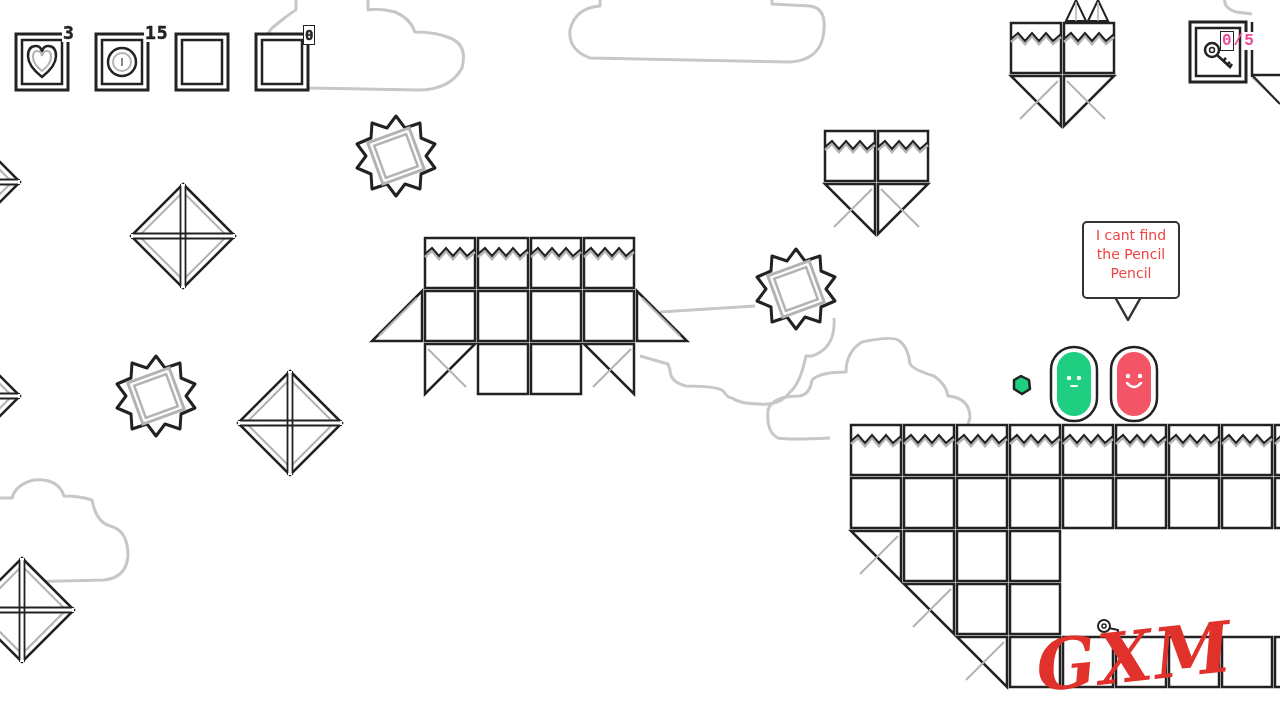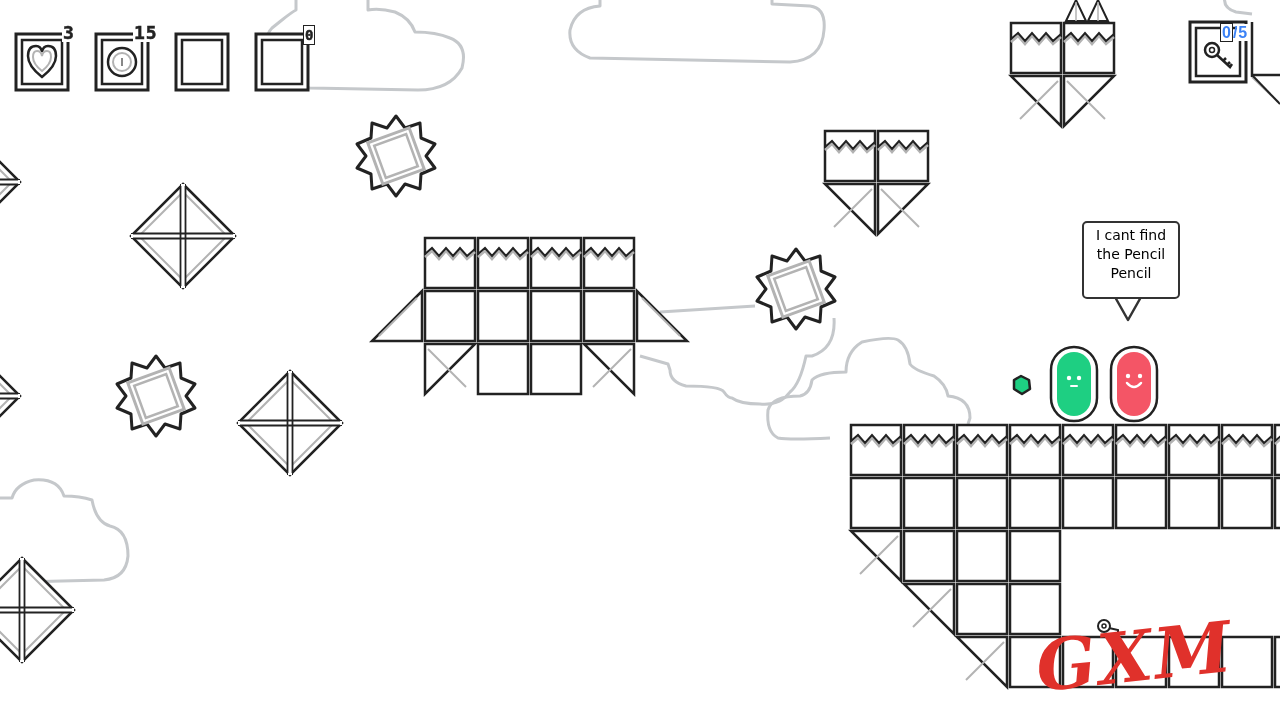--- a/index.html
+++ b/index.html
@@ -1,19 +1,19 @@
 <!DOCTYPE html>
 <html><head>
 <meta charset="utf-8">
 <style>
   html, body { margin: 0; padding: 0; }
   body { width: 1280px; height: 720px; background: #ffffff; overflow: hidden; position: relative; font-family: "DejaVu Sans", sans-serif; }
   #scene { position: absolute; left: 0; top: 0; width: 1280px; height: 720px; }
   .hud-count { position: absolute; font-family: "DejaVu Sans Mono", monospace; font-weight: bold; font-size: 18px; color: #222; background: #fff; line-height: 18px; padding: 0 1px; -webkit-text-stroke: 0.5px #222; }
-  .speech { position: absolute; left: 1082px; top: 221px; width: 98px; height: 78px; border: 2.5px solid #333; border-radius: 5px; background: #fff; box-sizing: border-box; text-align: center; font-family: "DejaVu Sans", sans-serif; font-size: 14px; line-height: 19px; color: #000000; padding-top: 3px; }
+  .speech { position: absolute; left: 1082px; top: 221px; width: 98px; height: 78px; border: 2.5px solid #333; border-radius: 5px; background: #fff; box-sizing: border-box; text-align: center; font-family: "DejaVu Sans", sans-serif; font-size: 14px; line-height: 19px; color: #ef4444; padding-top: 3px; }
   .speech-line { display: block; }
   .watermark { position: absolute; left: 1036px; top: 622px; font-family: "DejaVu Serif", serif; font-style: italic; font-weight: bold; font-size: 70px; color: #e0312b; letter-spacing: 2px; transform: rotate(-6deg); line-height: 70px; }
 </style>
 </head>
 <body>
 
 <svg id="scene" width="1280" height="720" viewBox="0 0 1280 720" xmlns="http://www.w3.org/2000/svg">
   <defs>
 
     <g id="blk-top">
@@ -213,24 +213,24 @@
     <circle cx="18" cy="30" r="2.2" fill="#fff"></circle>
     <circle cx="30" cy="30" r="2.2" fill="#fff"></circle>
     <path d="M17,37 Q24,45 31,37" fill="none" stroke="#fff" stroke-width="2.5" stroke-linecap="round"></path>
   </g>
 
   <polygon points="1115,297 1128,320 1141,297" fill="#fff" stroke="#333" stroke-width="2.5" stroke-linejoin="round"></polygon>
   <line x1="1117" y1="297" x2="1139" y2="297" stroke="#fff" stroke-width="3"></line>
 </svg>
 
 <div class="hud-count" style="left:62px; top:24px;">3</div>
-<div class="hud-count" style="left:133px; top:24px; letter-spacing:1px;">15</div>
+<div class="hud-count" style="left:144px; top:24px; letter-spacing:1px;">15</div>
 <div class="hud-count" style="left:303px; top:25px; font-size:14px; border:1.5px solid #222;">0</div>
 
-<div style="position:absolute; left:1220px; top:24px; font-family:Liberation Sans, sans-serif; font-weight:bold; font-size:16px; color:#3b82f6; line-height:18px;">
+<div style="position:absolute; left:1220px; top:32px; font-family:Liberation Mono, monospace; font-weight:bold; font-size:16px; color:#ec4899; line-height:18px;">
   <span style="background:#fff; border:1.5px solid #222; padding:0 1px;">0</span><span>/</span><span style="background:#fff; padding:0 1px;">5</span>
 </div>
 
 <div class="speech">
   <span class="speech-line">I cant find</span>
   <span class="speech-line">the Pencil</span>
   <span class="speech-line">Pencil</span>
 </div>
 
 <div class="watermark">GXM</div>

